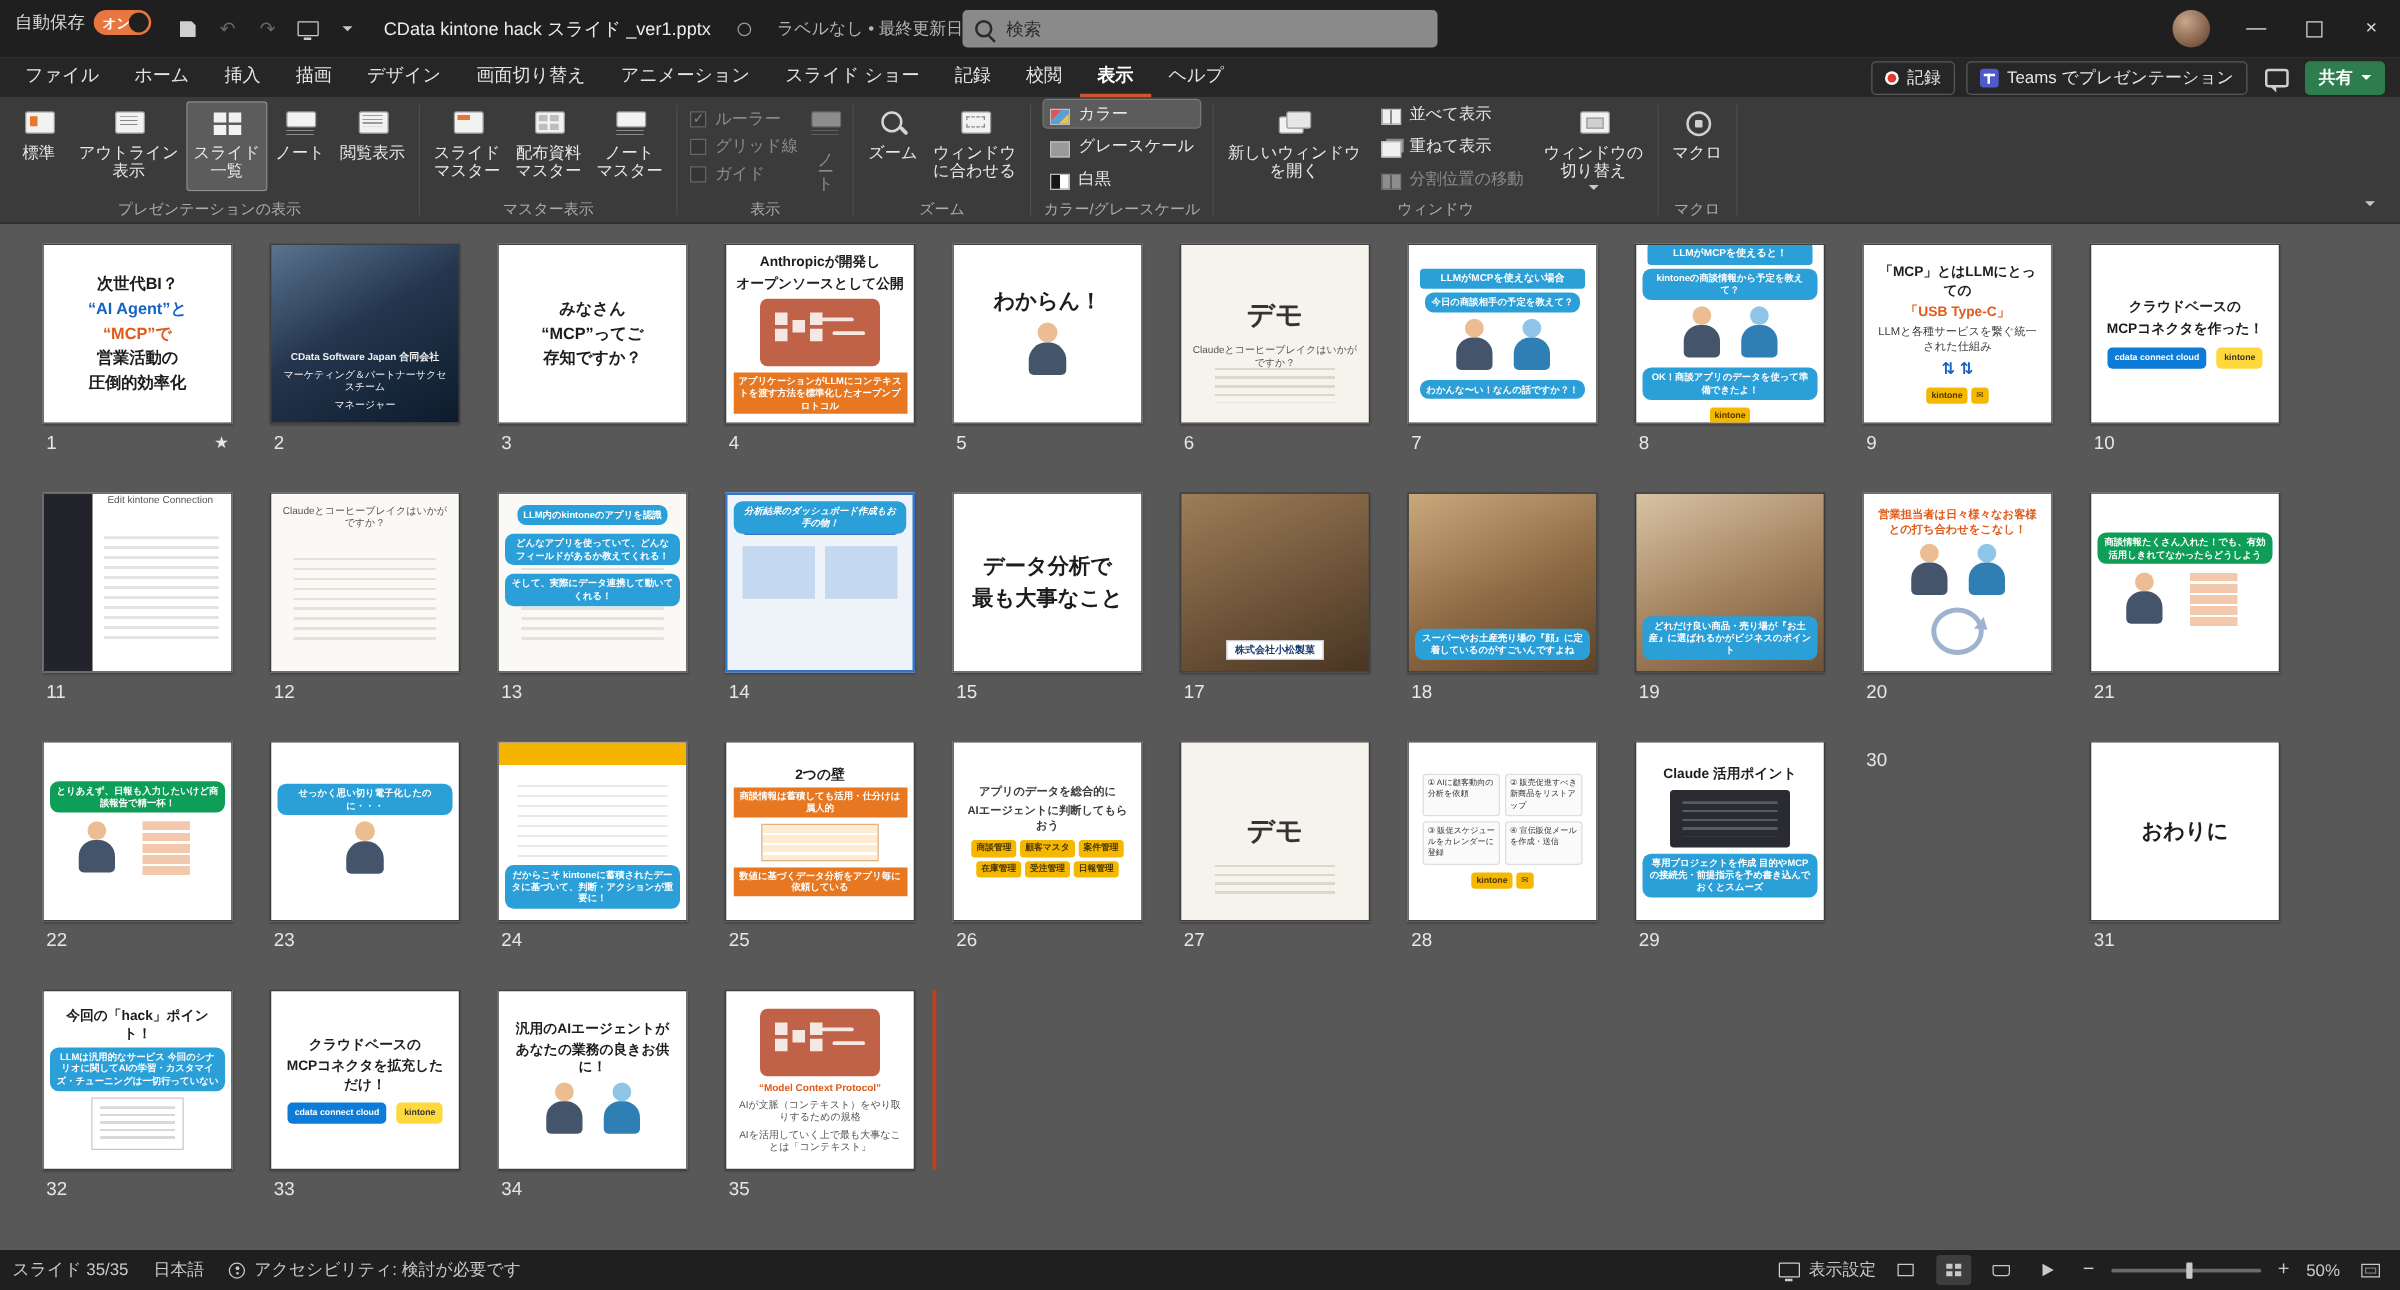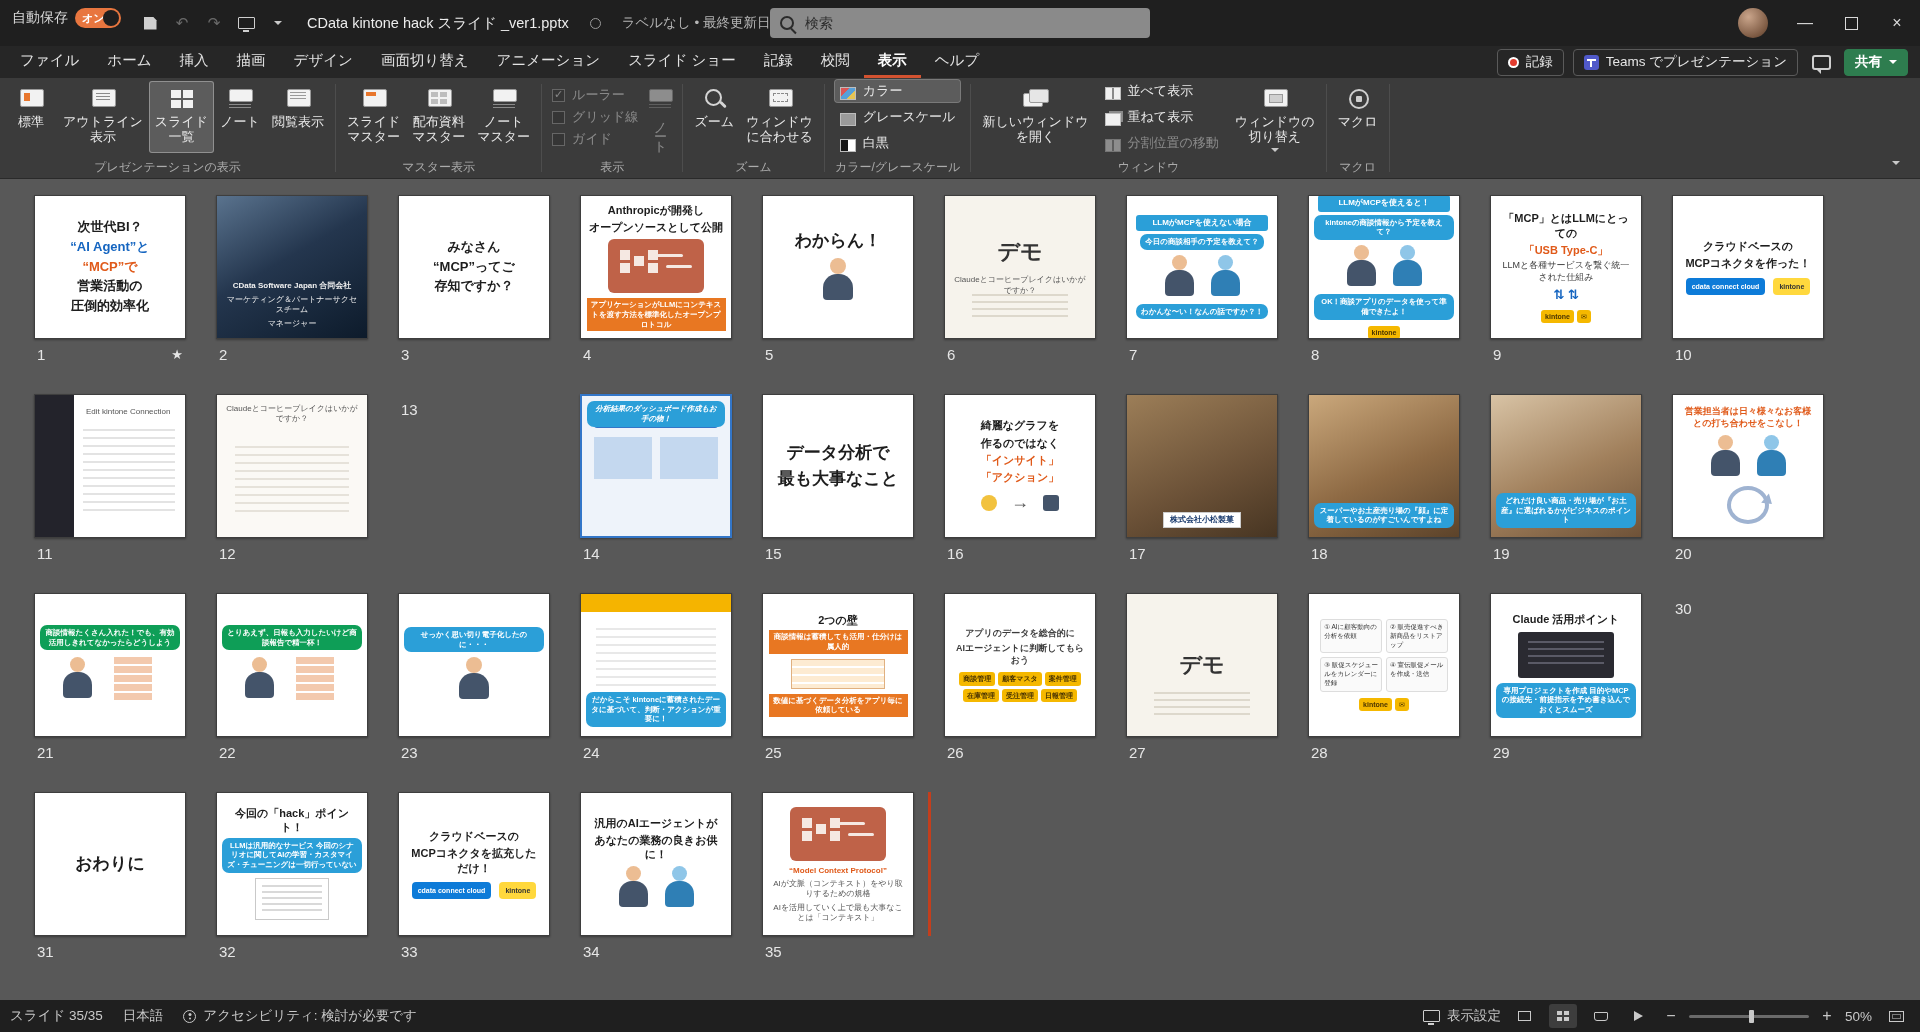--- a/index.html
+++ b/index.html
@@ -151,21 +151,21 @@
   .ptbl::after{content:"";position:absolute;left:1px;top:17px;width:29px;height:26px;border-radius:13px 13px 4px 4px;background:#44546a;}
   .cycle{width:42px;height:38px;border:4px solid #9fb3d1;border-radius:50%;margin:2px 0;position:relative;box-sizing:border-box;}
   .cycle::before{content:"";position:absolute;right:-8px;top:5px;border-left:9px solid #9fb3d1;border-top:6px solid transparent;border-bottom:6px solid transparent;transform:rotate(40deg);}
   .shotdark{width:96px;height:46px;background:#2a2a31;border-radius:3px;position:relative;margin:2px 0;}
   .shotdark::after{content:"";position:absolute;left:10px;top:9px;right:10px;height:28px;background:repeating-linear-gradient(to bottom,#5a5a66 0 2px,transparent 2px 7px);}
   .minidoc{width:72px;height:40px;background:#fff;border:1px solid #c9c9c9;position:relative;margin:2px 0;}
   .minidoc::after{content:"";position:absolute;left:6px;top:6px;right:6px;height:28px;background:repeating-linear-gradient(to bottom,#d9d9d9 0 2px,transparent 2px 6px);}
   .tbl{width:92px;height:28px;background:repeating-linear-gradient(to bottom,#fdebd2 0 6px,#fff 6px 8px);border:1px solid #e0b080;margin:2px 0;}
   .k-photo{justify-content:flex-end;padding-bottom:9px;}
   .k-illu{background:#fff;}
-  .k-shot-claude{background:#fff;justify-content:flex-start;padding-top:12px;}
+  .k-shot-claude{background:#fff;justify-content:flex-start;padding-top:0;}
   .k-shot-claude::before{content:"";position:absolute;left:0;top:0;bottom:0;width:26%;background:#23232b;}
   .k-shot-claude::after{content:"";position:absolute;left:32%;right:7%;top:24%;height:60%;background:repeating-linear-gradient(to bottom,#e3e3e3 0 2px,transparent 2px 8px);}
   .k-shot-claude .p{margin-left:26%;z-index:1;}
   .k-shot-light{background:#fbf9f5;justify-content:flex-start;padding-top:9px;gap:7px;}
   .k-shot-light::after{content:"";position:absolute;left:12%;right:12%;top:36%;height:50%;background:repeating-linear-gradient(to bottom,#e6e2da 0 2px,transparent 2px 8px);}
   .k-shot-light .p{z-index:1;}
   .k-shot-blue{background:#eef3fa;border:2px solid #3376c8;justify-content:flex-start;padding-bottom:7px;font-style:italic;}
   .k-shot-blue::before{content:"";position:absolute;left:8%;right:8%;top:7%;height:16%;background:#3376c8;border-radius:3px;}
   .k-shot-blue::after{content:"";position:absolute;left:8%;right:8%;top:29%;height:30%;background:linear-gradient(90deg,#c4d8ef 0 47%,transparent 47% 53%,#c4d8ef 53% 100%);}
   .k-shot-blue .p{z-index:1;}
@@ -598,51 +598,44 @@
         </div>
         <div class="cell">
           <div class="thumb k-shot-light">
             <div class="p t-xs">Claudeとコーヒーブレイクはいかがですか？</div>
           </div>
           <div class="meta">
             <span class="num">12</span>
           </div>
         </div>
         <div class="cell">
+          <div class="thumb k-shot-light">
+            <div class="p bub">LLM内のkintoneのアプリを認識</div>
+            <div class="p bub">どんなアプリを使っていて、どんなフィールドがあるか教えてくれる！</div>
+            <div class="p bub">そして、実際にデータ連携して動いてくれる！</div>
+          </div>
           <div class="meta">
             <span class="num">13</span>
           </div>
         </div>
         <div class="cell">
           <div class="thumb k-shot-blue">
             <div class="p bub">分析結果のダッシュボード作成もお手の物！</div>
           </div>
           <div class="meta">
             <span class="num">14</span>
           </div>
         </div>
         <div class="cell">
           <div class="thumb k-text">
             <div class="p t-xl">データ分析で</div>
             <div class="p t-xl">最も大事なこと</div>
           </div>
           <div class="meta">
             <span class="num">15</span>
-          </div>
-        </div>
-        <div class="cell">
-          <div class="thumb k-text">
-            <div class="p t-m">綺麗なグラフを</div>
-            <div class="p t-m">作るのではなく</div>
-            <div class="p t-m c-or">「インサイト」</div>
-            <div class="p t-m c-or">「アクション」</div>
-            <div class="p arrowline">→</div>
-          </div>
-          <div class="meta">
-            <span class="num">16</span>
           </div>
         </div>
         <div class="cell">
           <div class="thumb k-photo" style="background: linear-gradient(155deg, rgb(156, 126, 88), rgb(107, 81, 55) 60%, rgb(71, 53, 34));">
             <div class="p tag">株式会社小松製菓</div>
           </div>
           <div class="meta">
             <span class="num">17</span>
           </div>
         </div>

